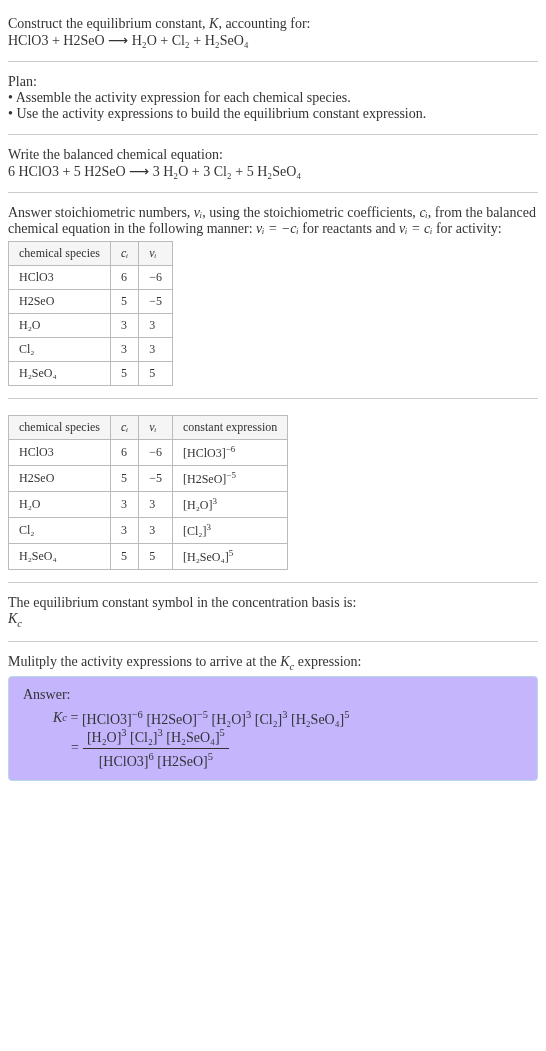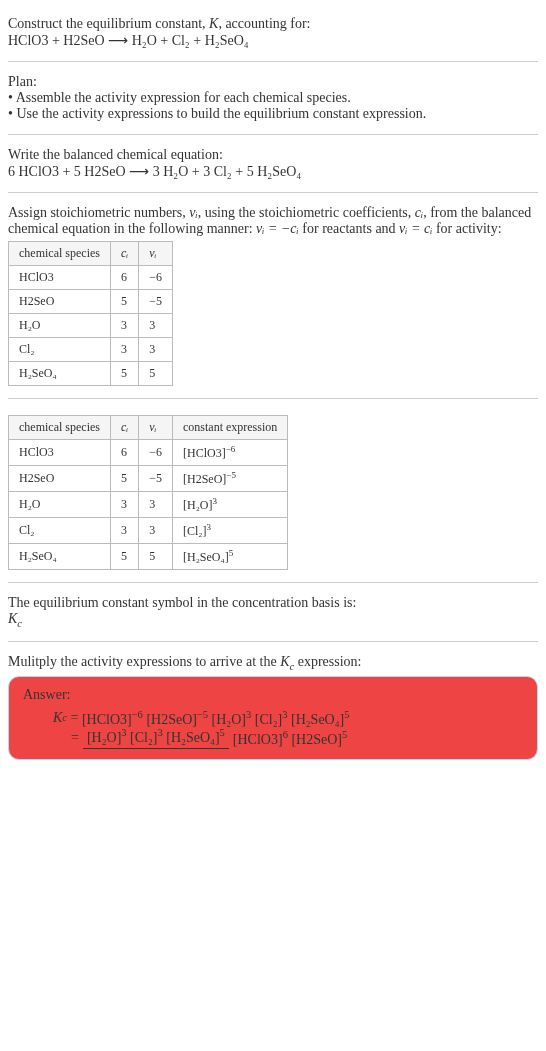--- a/index.html
+++ b/index.html
@@ -44,35 +44,35 @@
       text-align: left;
       font-weight: normal;
     }
     table.data-table th {
       background: #f5f5f5;
     }
     .center {
       text-align: center;
     }
     .answer-box {
-      background: #ef4444;
+      background: #c4b5fd;
       border: 1px solid #b8d8e8;
-      border-radius: 11px;
+      border-radius: 4px;
       padding: 10px 14px;
       margin-top: 4px;
     }
     .kc-line {
       display: flex;
       align-items: center;
       margin-left: 30px;
       margin-top: 6px;
     }
     .fraction {
       display: inline-flex;
-      flex-direction: row;
+      flex-direction: column;
       align-items: center;
       vertical-align: middle;
       margin: 0 4px;
     }
     .fraction .num {
       border-bottom: 1px solid #333;
       padding: 0 4px 2px 4px;
     }
     .fraction .den {
       padding: 2px 4px 0 4px;
@@ -105,21 +105,21 @@
 
 <div class="section">
   <div>Write the balanced chemical equation:</div>
   <div>6 HClO3 + 5 H2SeO ⟶ 3 H₂O + 3 Cl₂ + 5 H₂SeO₄</div>
 </div>
 
 <div class="divider"></div>
 
 <div class="section">
   <div>
-    <span>Assign stoichiometric numbers, </span><span class="italic">νᵢ</span><span>, using the stoichiometric coefficients, </span><span class="italic">cᵢ</span><span>, from the balanced chemical equation in the following manner: </span><span class="italic">νᵢ = −cᵢ</span><span> for reactants and </span><span class="italic">νᵢ = cᵢ</span><span> for activity:</span>
+    <span>Answer stoichiometric numbers, </span><span class="italic">νᵢ</span><span>, using the stoichiometric coefficients, </span><span class="italic">cᵢ</span><span>, from the balanced chemical equation in the following manner: </span><span class="italic">νᵢ = −cᵢ</span><span> for reactants and </span><span class="italic">νᵢ = cᵢ</span><span> for activity:</span>
   </div>
   <table class="data-table">
     <tbody>
         <tr>
       <th>chemical species</th>
       <th class="italic">cᵢ</th>
       <th class="italic">νᵢ</th>
     </tr>
     <tr>
           <td>HClO3</td>

